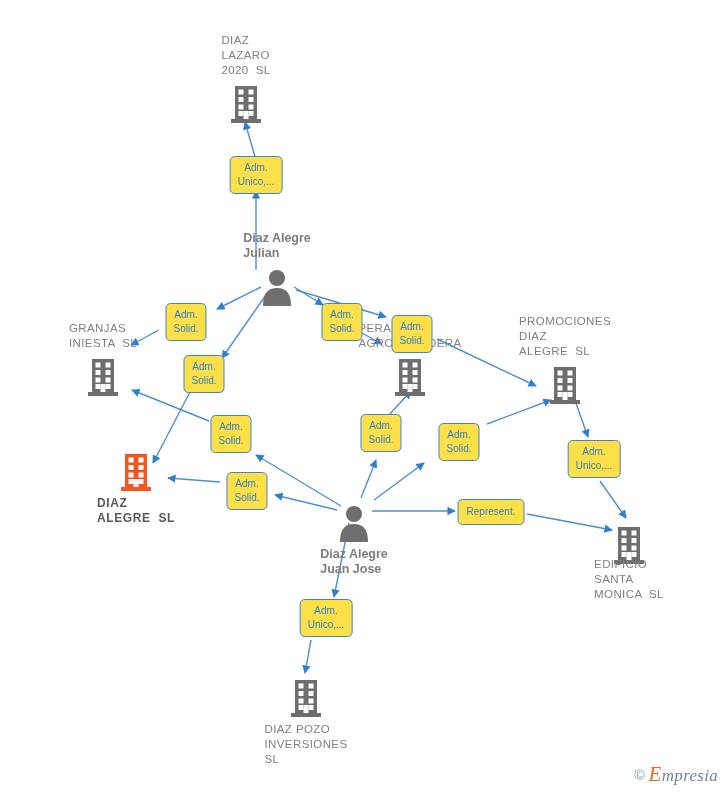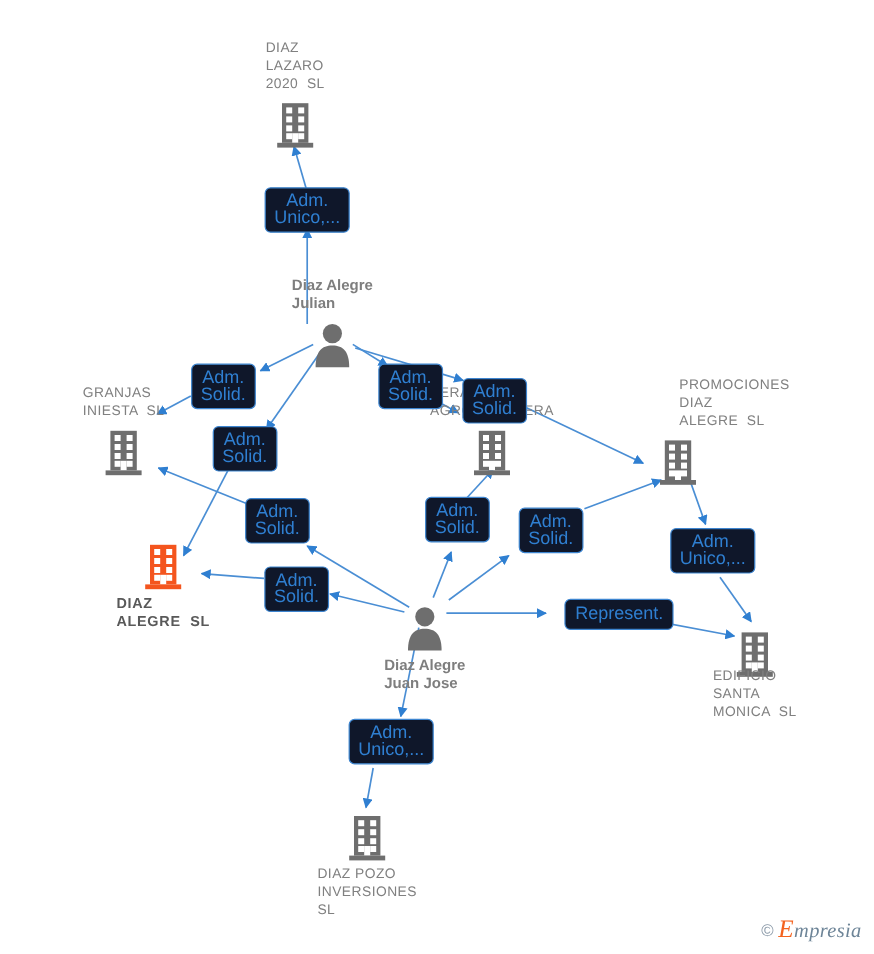--- a/index.html
+++ b/index.html
@@ -31,32 +31,32 @@
     color:#595959;font-weight:bold;letter-spacing:.6px;font-size:12px;
   }
   .node.person .caption{
     font-size:12.5px;color:#7e7e7e;letter-spacing:0;font-weight:bold;
   }
 
   
   .elabel{
     position:absolute;
     transform:translate(-50%,-50%);
-    background:#0f172a;
+    background:#fde047;
     border:1.4px solid #3d85d0;
     border-radius:5px;
     color:#2f7fd1;
-    font-size:15px;
+    font-size:10px;
     line-height:14px;
     text-align:center;
     padding:4px 7px;
     white-space:pre;
     box-sizing:border-box;
   }
-  .elabel.one-line{padding:5px 8px;margin-left:25px;}
+  .elabel.one-line{padding:5px 8px;}
 
   
   #watermark{
     position:absolute;right:10px;bottom:8px;
     display:flex;align-items:center;gap:4px;
     font-size:15px;
   }
   #watermark .copy{color:#8a99a8;font-size:14px;}
   #watermark .brand{
     font-family:Liberation Serif, serif;
@@ -181,21 +181,21 @@
           <rect x="19.5" y="5.5" width="5" height="5" fill="#fff"></rect>
           <rect x="9.5" y="13" width="5" height="5" fill="#fff"></rect>
           <rect x="19.5" y="13" width="5" height="5" fill="#fff"></rect>
           <rect x="9.5" y="20.5" width="5" height="5" fill="#fff"></rect>
           <rect x="19.5" y="20.5" width="5" height="5" fill="#fff"></rect>
           <rect x="14.5" y="27" width="5" height="8" fill="#fff"></rect>
           <rect x="9.5" y="27" width="5" height="5" fill="#fff"></rect>
           <rect x="19.5" y="27" width="5" height="5" fill="#fff"></rect>
           <rect x="2" y="35" width="30" height="4" fill="#6e6e6e"></rect>
         </svg></div>
-      <div class="caption" style="top: -51px; margin-left: 47px;">PROMOCIONES
+      <div class="caption" style="top: -51px;">PROMOCIONES
 DIAZ
 ALEGRE  SL</div>
     </div>
     <div class="node company focus" style="left: 136px; top: 452px;">
       <div class="icon"><svg viewBox="0 0 34 40" width="34" height="40" xmlns="http://www.w3.org/2000/svg">
           <rect x="6" y="2" width="22" height="33" fill="#f4551e"></rect>
           <rect x="9.5" y="5.5" width="5" height="5" fill="#fff"></rect>
           <rect x="19.5" y="5.5" width="5" height="5" fill="#fff"></rect>
           <rect x="9.5" y="13" width="5" height="5" fill="#fff"></rect>
           <rect x="19.5" y="13" width="5" height="5" fill="#fff"></rect>

